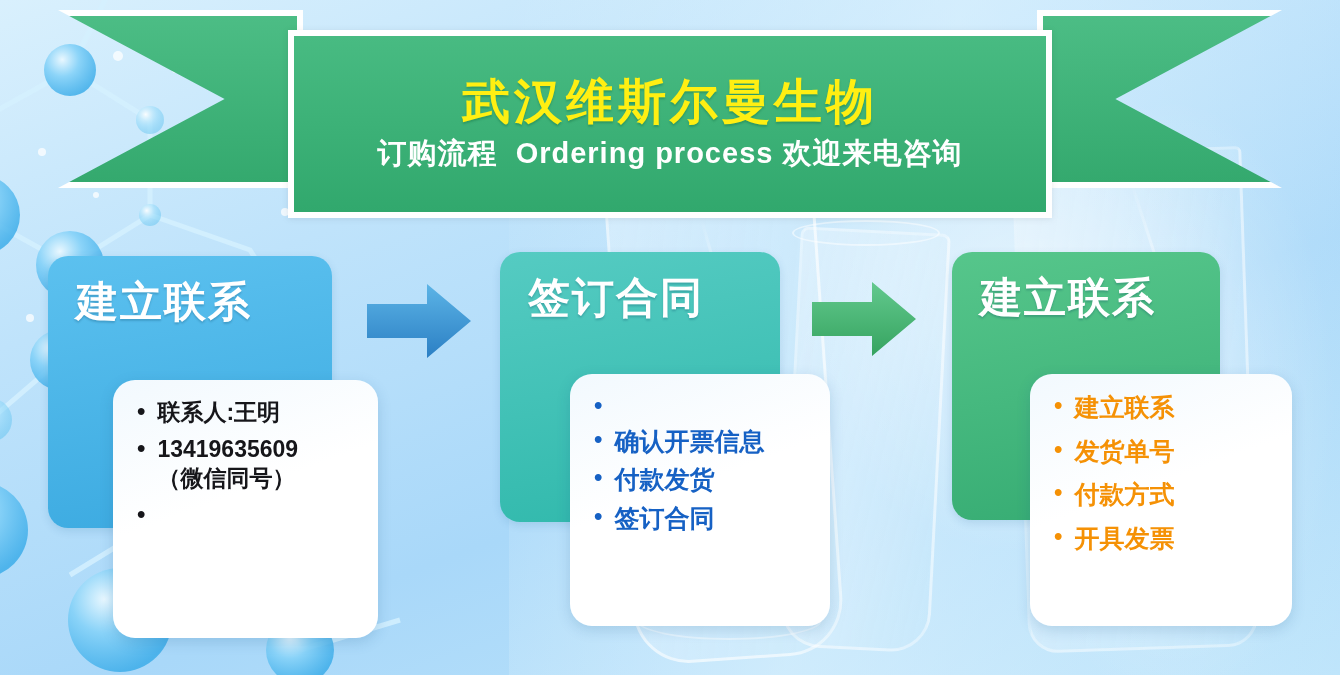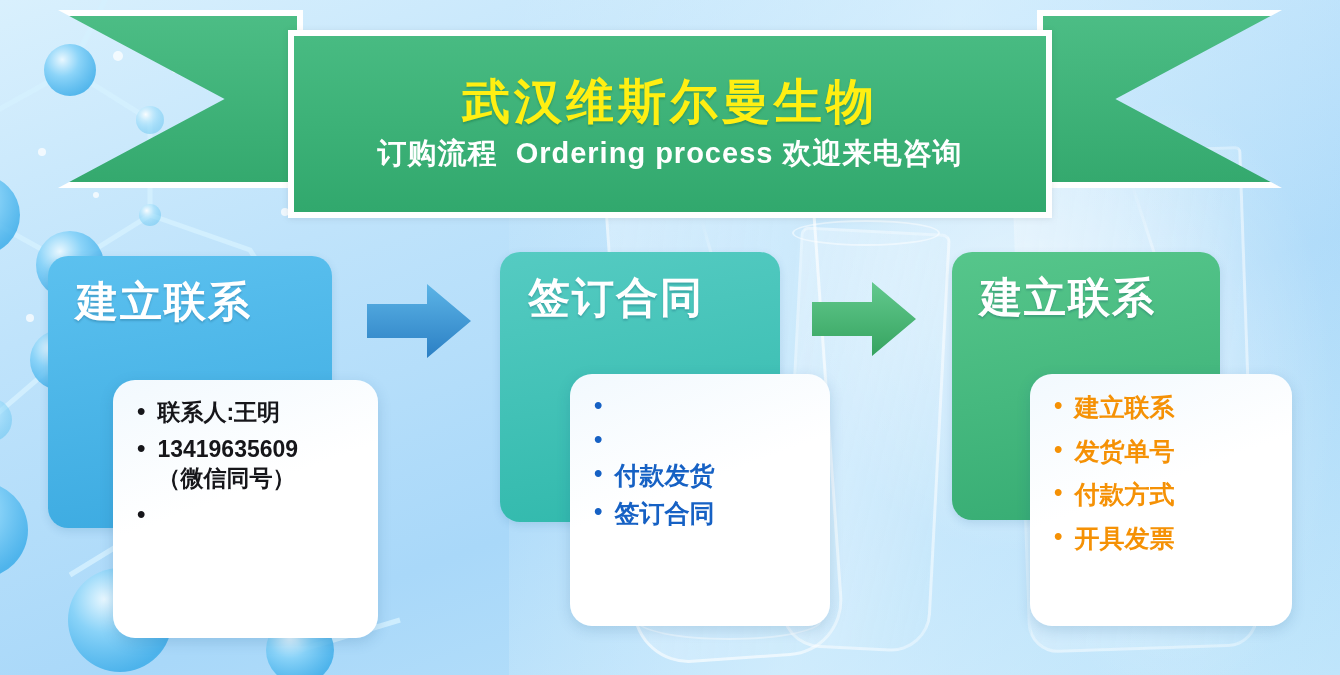--- a/index.html
+++ b/index.html
@@ -248,20 +248,21 @@
     <div class="card-head">
       <span>签订合同</span>
     </div>
     <div class="card-body">
       <ul class="blist">
         <li>
           <span class="dot">•</span>
         </li>
         <li>
           <span class="dot">•</span>
+          <span>确认开票信息</span>
         </li>
         <li>
           <span class="dot">•</span>
           <span>付款发货</span>
         </li>
         <li>
           <span class="dot">•</span>
           <span>签订合同</span>
         </li>
       </ul>

